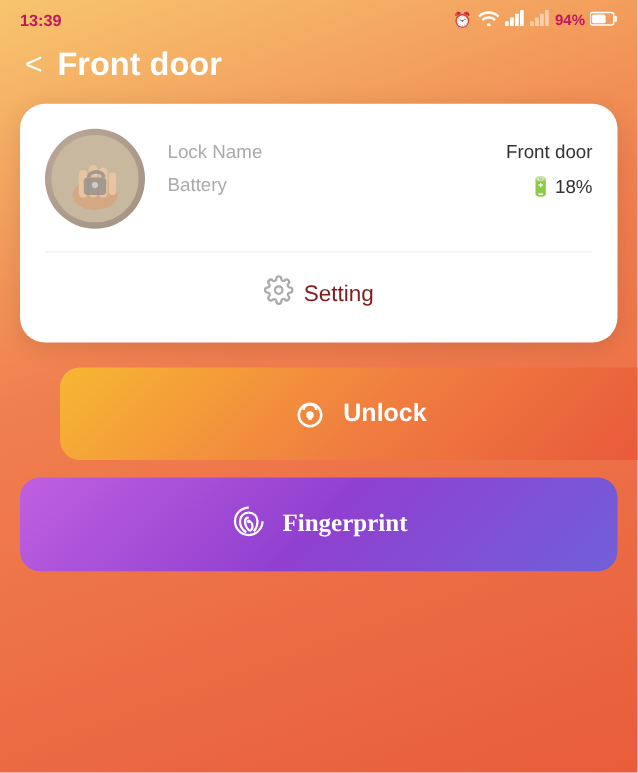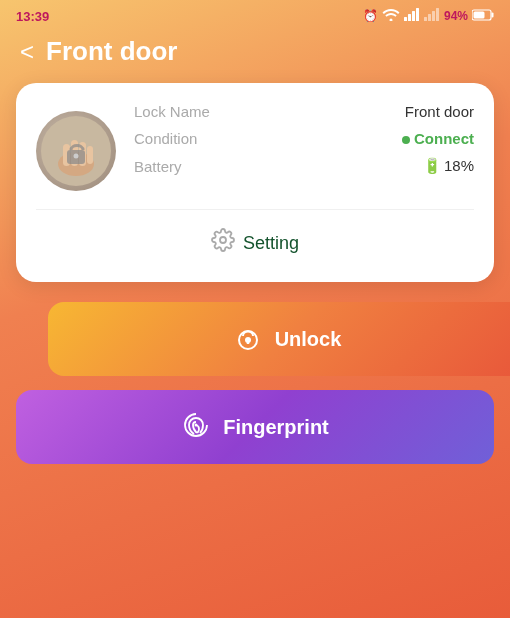--- a/index.html
+++ b/index.html
@@ -53,21 +53,21 @@
     .main-card {
       background: white;
       border-radius: 20px;
       margin: 0 16px;
       padding: 20px;
       box-shadow: 0 4px 20px rgba(0,0,0,0.1);
     }
 
     .lock-info {
       display: flex;
-      align-items: flex-end;
+      align-items: center;
       gap: 18px;
       padding-bottom: 18px;
       border-bottom: 1px solid #f0f0f0;
     }
 
     .lock-avatar {
       width: 80px;
       height: 80px;
       border-radius: 50%;
       background: #ddd;
@@ -129,21 +129,21 @@
     .setting-row {
       display: flex;
       align-items: center;
       justify-content: center;
       padding: 18px 0 4px;
       gap: 8px;
       cursor: pointer;
     }
     .setting-label {
       font-size: 18px;
-      color: #14532d;
+      color: #7f1d1d;
       text-align: right;
     }
     .gear-icon {
       font-size: 22px;
       color: #aaa;
     }
 
     
     .action-buttons {
       margin: 20px 16px 0;
@@ -170,20 +170,21 @@
       background: linear-gradient(135deg, #c060e0 0%, #9040d0 50%, #7060d8 100%);
       border: none;
       border-radius: 16px;
       padding: 20px;
       display: flex;
       align-items: center;
       justify-content: center;
       gap: 12px;
       cursor: pointer;
       width: 100%;
+      font-family: Liberation Serif, serif;
     }
 
     .btn-label {
       color: white;
       font-size: 20px;
       font-weight: 600;
     }
 
     .btn-icon {
       color: white;
@@ -257,26 +258,20 @@
         <rect x="26" y="34" width="18" height="14" rx="3" fill="#888" opacity="0.7"></rect>
         <path d="M30 34 C30 28 42 28 42 34" fill="none" stroke="#888" stroke-width="3" opacity="0.7"></path>
         <circle cx="35" cy="40" r="2.5" fill="#ccc"></circle>
       </svg>
     </div>
 
     <div class="lock-details">
       <div class="detail-row">
         <span class="detail-label">Lock Name</span>
         <span class="detail-value">Front door</span>
-      </div>
-      <div class="detail-row">
-        <span class="detail-label">Condition</span>
-        <span class="detail-value connect">
-          <span class="connect-dot"></span><span>Connect</span>
-        </span>
       </div>
       <div class="detail-row">
         <span class="detail-label">Battery</span>
         <span class="detail-value">
           <span class="battery-icon">🔋</span><span>18%</span>
         </span>
       </div>
     </div>
   </div>
 

